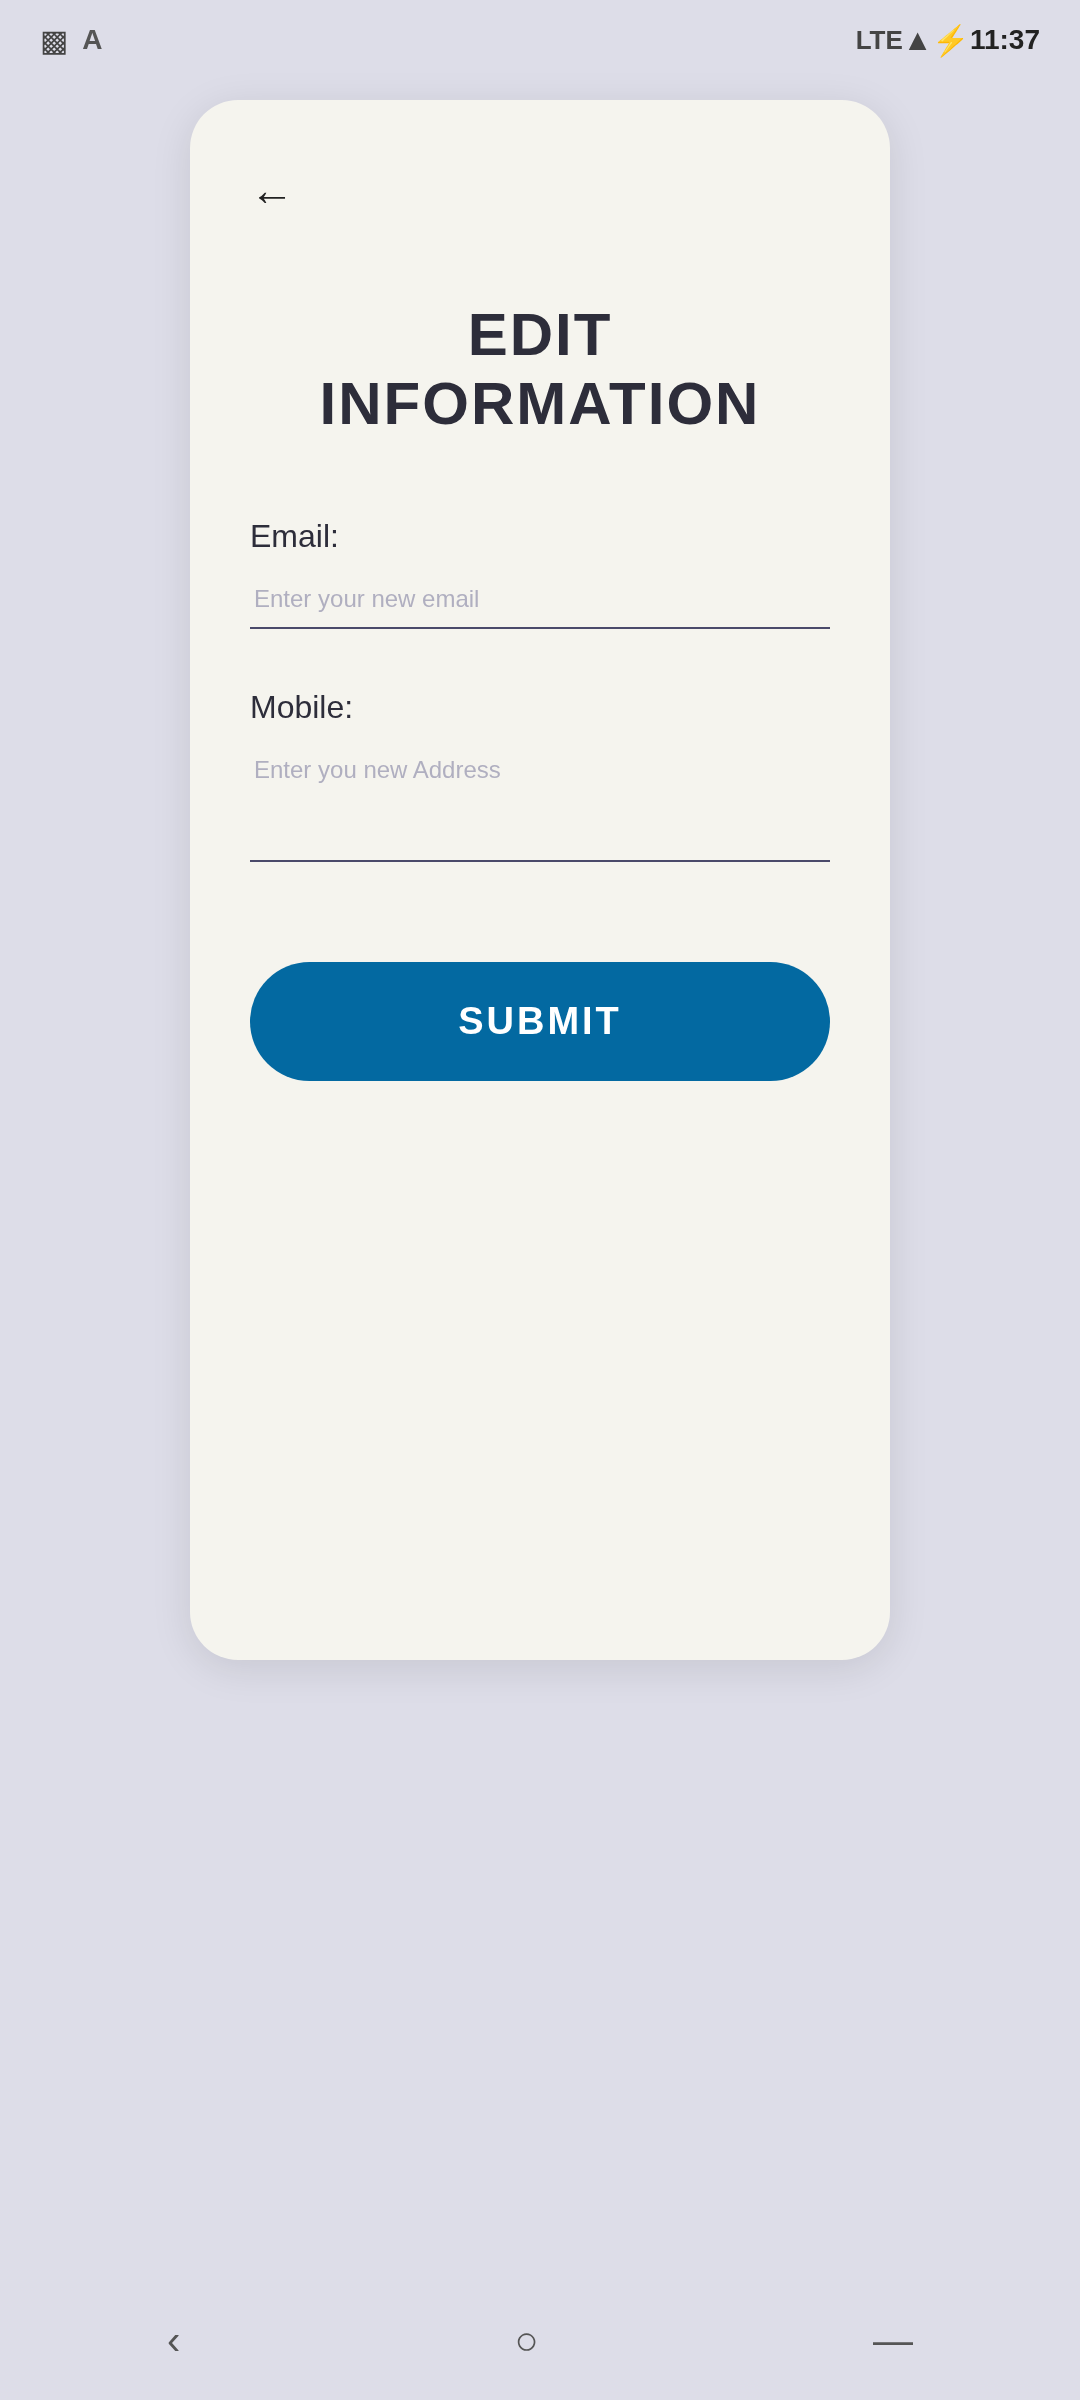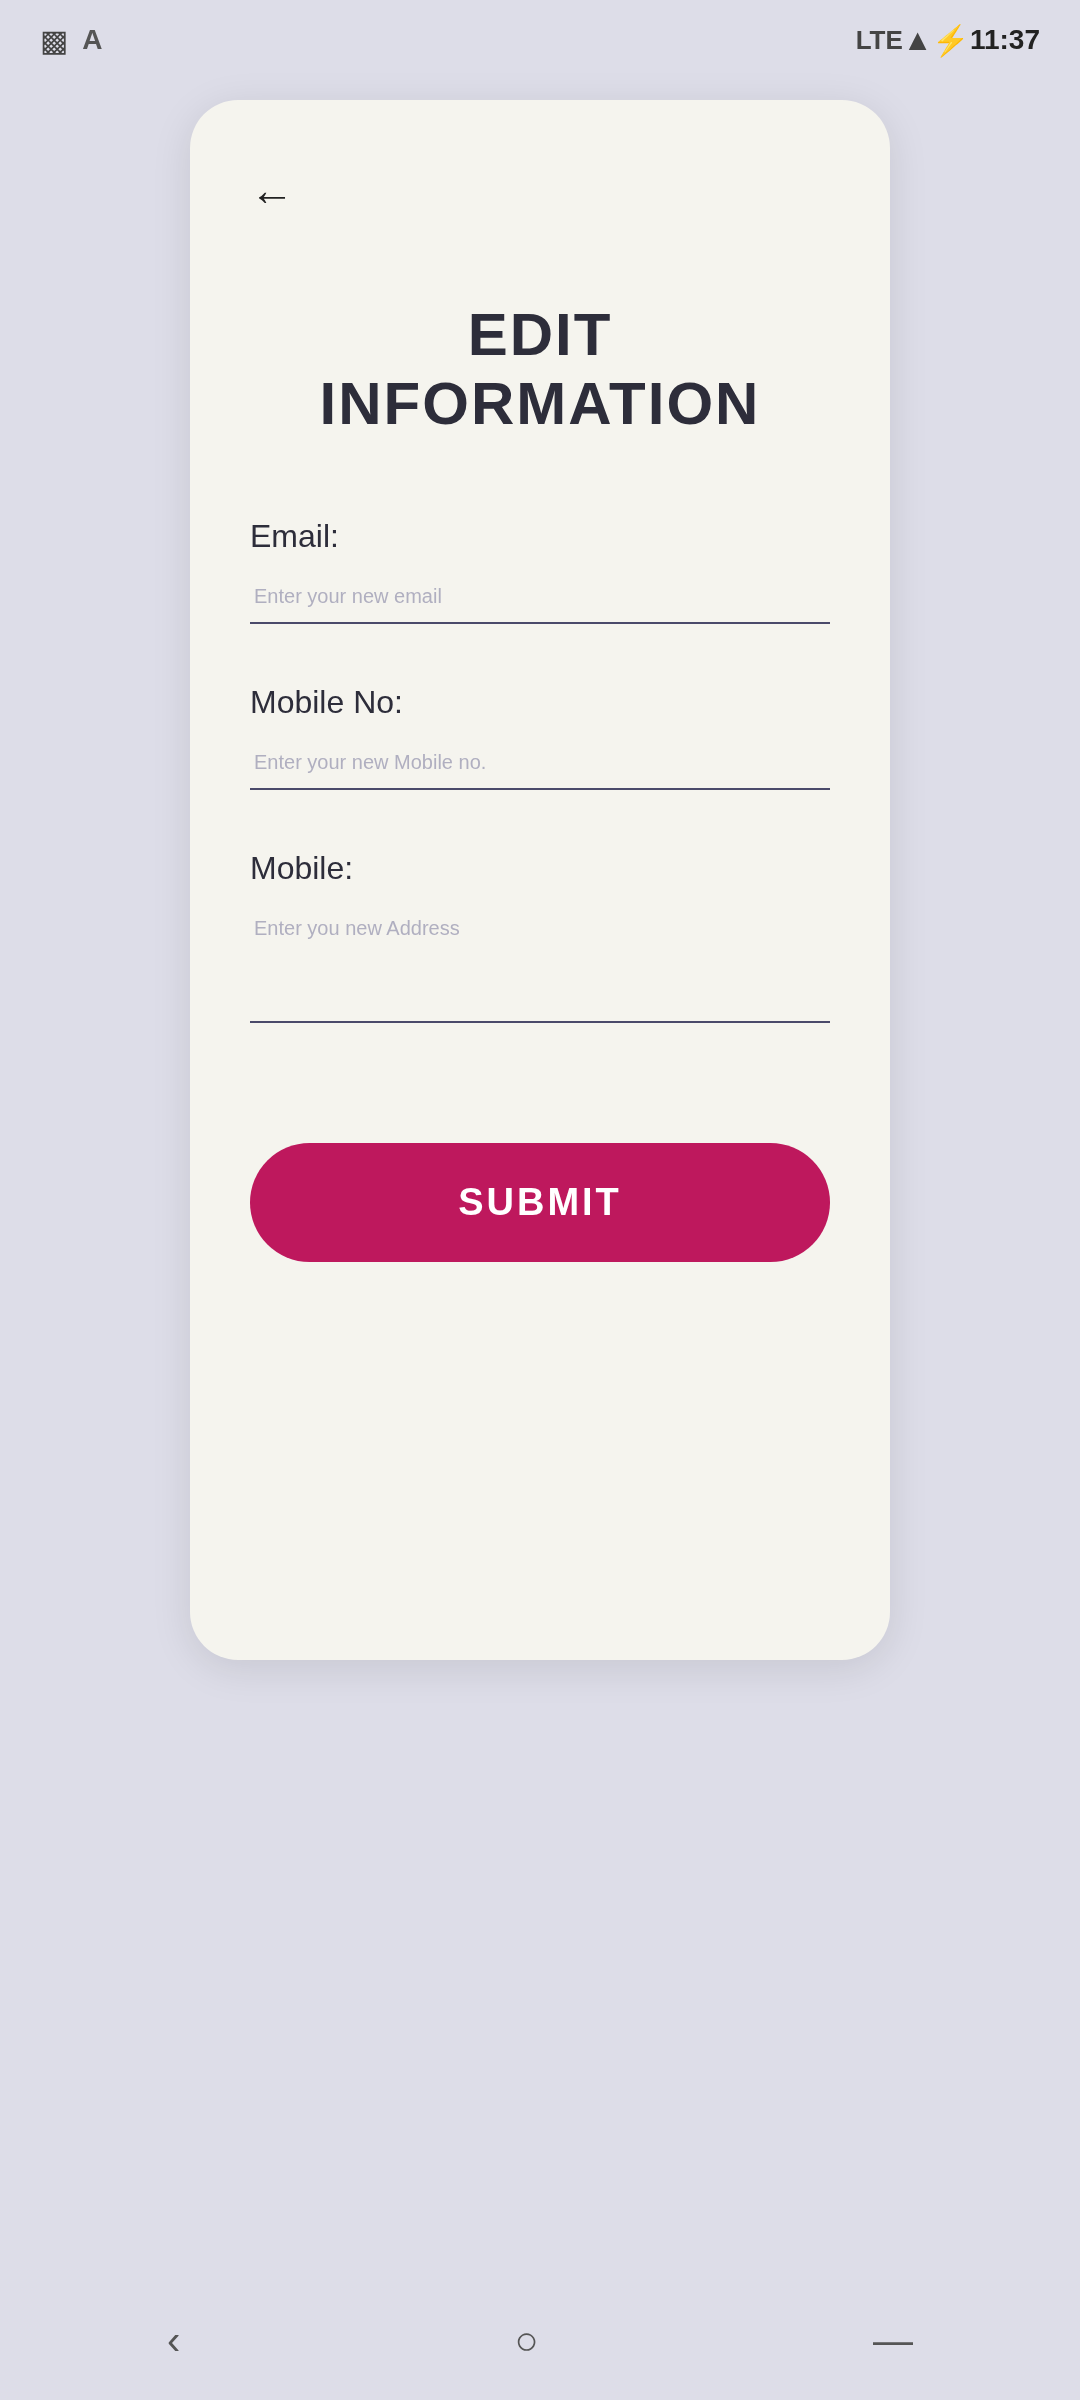--- a/index.html
+++ b/index.html
@@ -119,49 +119,49 @@
       color: #2d2d3a;
       margin-bottom: 16px;
       font-weight: 500;
     }
 
     .field-input {
       background: transparent;
       border: none;
       border-bottom: 2px solid #4a4a6a;
       outline: none;
-      font-size: 20px;
+      font-size: 24px;
       color: #2d2d3a;
       padding: 14px 4px 14px 4px;
       width: 100%;
       font-family: inherit;
     }
 
     .field-input::placeholder {
       color: #b0afc0;
     }
 
     .address-input {
       min-height: 120px;
       resize: none;
     }
 
     .submit-button {
-      background-color: #be185d;
+      background-color: #0369a1;
       color: #ffffff;
       border: none;
       border-radius: 60px;
       font-size: 38px;
       font-weight: 700;
       letter-spacing: 3px;
       padding: 38px 0;
       width: 100%;
       cursor: pointer;
       text-transform: uppercase;
-      margin-top: 60px;
+      margin-top: 40px;
     }
 
     
     .bottom-nav {
       width: 100%;
       height: 120px;
       background-color: #dddde8;
       display: flex;
       align-items: center;
       justify-content: space-around;
@@ -201,24 +201,20 @@
 
   <h1 class="page-title">EDIT INFORMATION</h1>
 
   <div class="form-section">
 
     <div class="field-group">
       <label class="field-label">Email:</label>
       <input class="field-input" type="email" placeholder="Enter your new email" style="">
     </div>
 
-    <div class="field-group">
-      <label class="field-label">Mobile No:</label>
-      <input class="field-input" type="tel" placeholder="Enter your new Mobile no." style="">
-    </div>
 
     <div class="field-group">
       <label class="field-label">Mobile:</label>
       <textarea class="field-input address-input" placeholder="Enter you new Address" style=""></textarea>
     </div>
 
     <button class="submit-button">SUBMIT</button>
 
   </div>
 </div>

